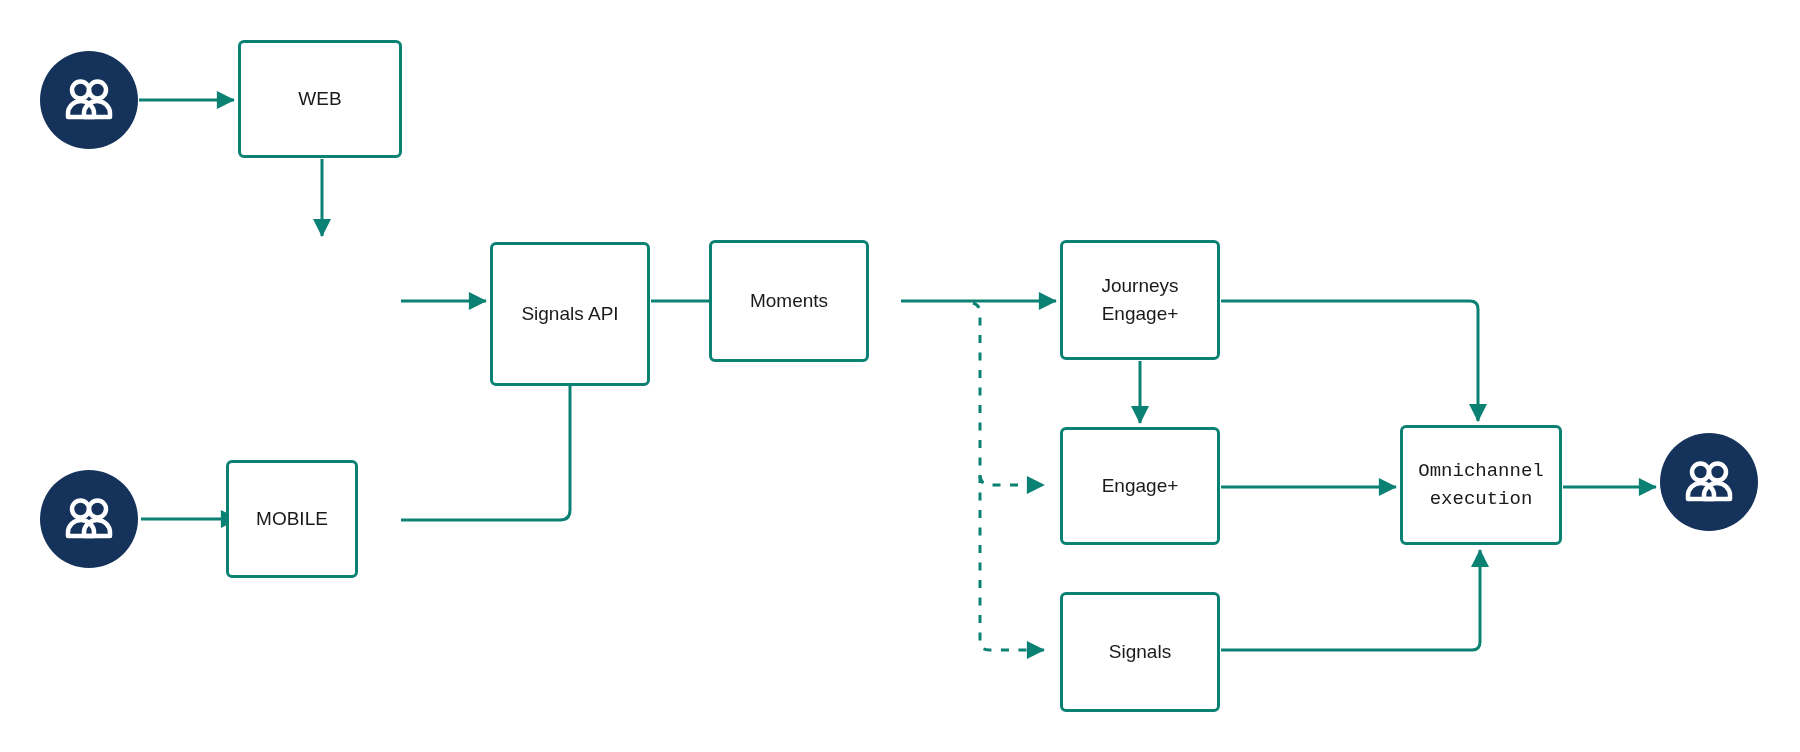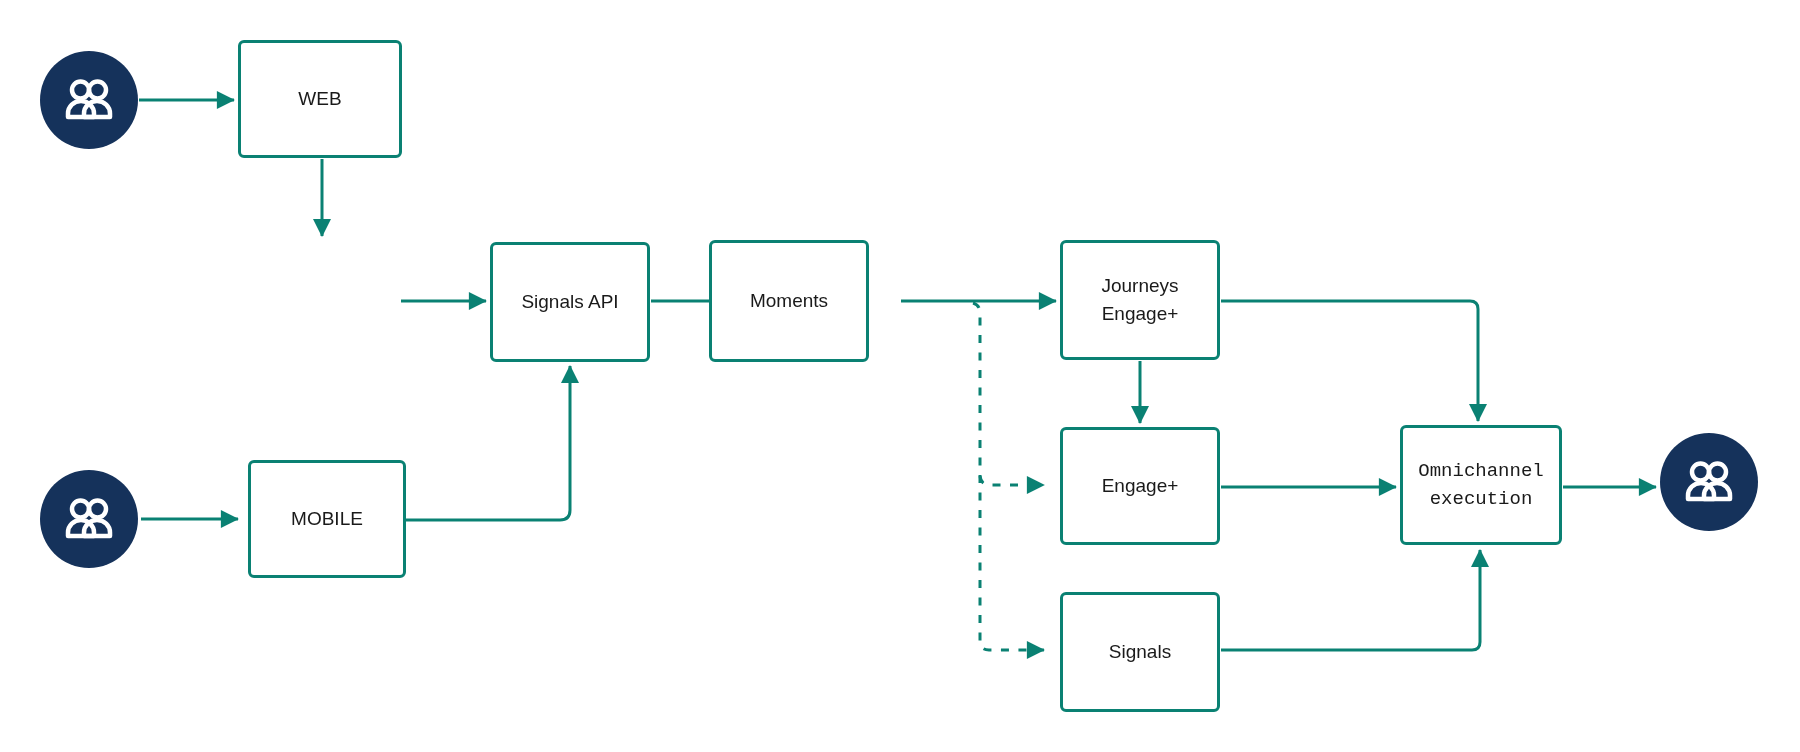--- a/index.html
+++ b/index.html
@@ -27,27 +27,27 @@
     align-items: center;
     justify-content: center;
     text-align: center;
     font-size: 19px;
     line-height: 28px;
     color: #1a1a1a;
     padding: 0 14px;
   }
   .n-web      { left: 238px;  top: 40px;  width: 164px; height: 118px; }
   .n-webjssdk { left: 240px;  top: 240px; width: 160px; height: 120px; }
-  .n-signals  { left: 490px;  top: 242px; width: 160px; height: 120px; }
+  .n-signals  { left: 490px;  top: 242px; width: 160px; height: 144px; }
   .n-moments  { left: 709px;  top: 240px; width: 160px; height: 122px; }
   .n-journeys { left: 1060px; top: 240px; width: 160px; height: 120px; }
   .n-engplus  { left: 1060px; top: 427px; width: 160px; height: 118px; }
   .n-engage   { left: 1060px; top: 592px; width: 160px; height: 120px; }
   .n-omni     { left: 1400px; top: 425px; width: 162px; height: 120px; font-family: Liberation Mono, monospace; }
-  .n-mobile   { left: 248px;  top: 460px; width: 158px; height: 118px; }
+  .n-mobile   { left: 226px;  top: 460px; width: 132px; height: 118px; }
 
   .actor {
     position: absolute;
     width: 98px; height: 98px;
     border-radius: 50%;
     background: #15325B;
     display: flex;
     align-items: center;
     justify-content: center;
   }

